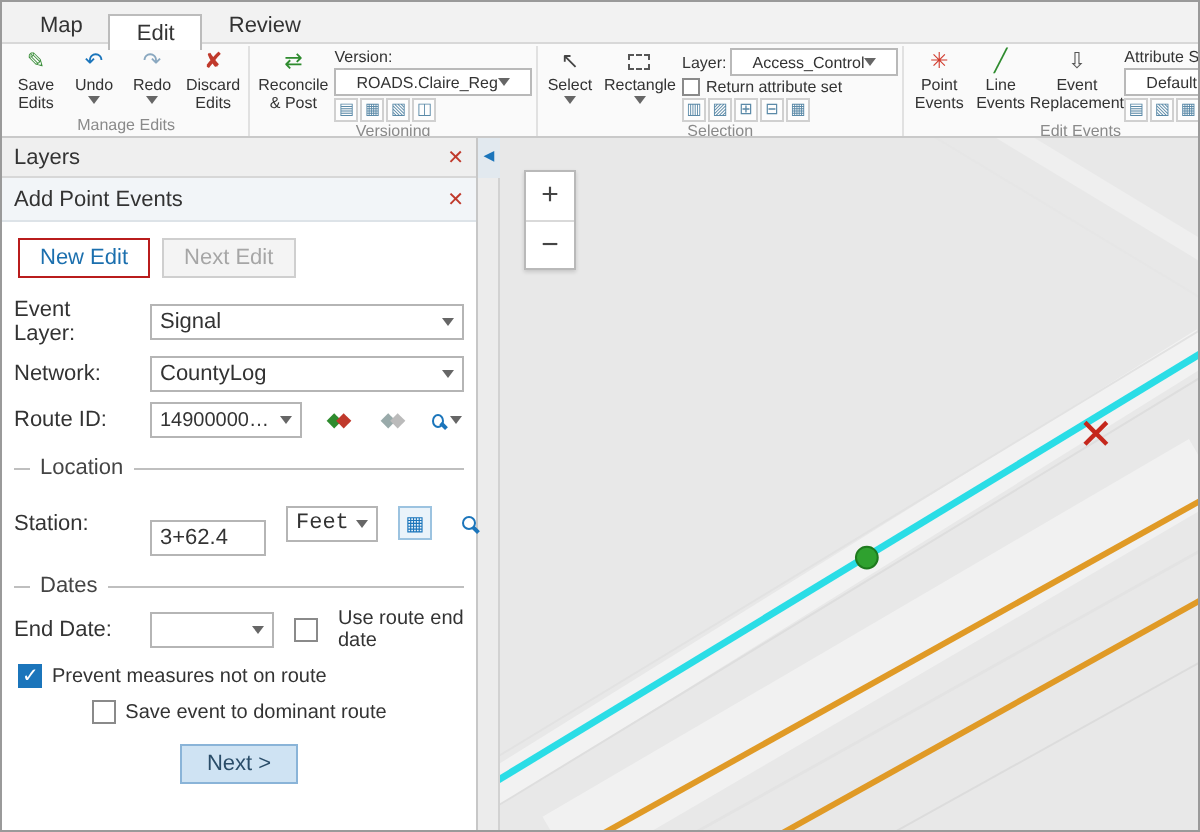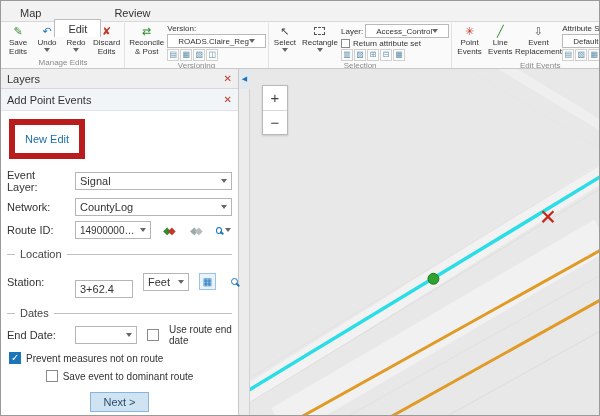--- a/index.html
+++ b/index.html
@@ -3,21 +3,21 @@
 <meta charset="utf-8">
 <style>
   * { margin:0; padding:0; box-sizing:border-box; }
   html,body { width:600px; height:416px; background:#fff; }
   body { font-family:"Liberation Sans", sans-serif; font-size:11px; color:#333; }
   .app { width:600px; height:416px; border:1px solid #9a9a9a; display:flex; flex-direction:column; background:#fef9c3; overflow:hidden; }
 
   
   .tabbar { height:20px; background:#f2f2f2; display:flex; align-items:flex-end; padding-left:6px; }
   .tab { padding:3px 13px 2px; font-size:11px; color:#333; cursor:default; }
-  .tab.active { background:#fff; border:1px solid #bcbcbc; border-bottom:none; position:relative; top:16px; }
+  .tab.active { background:#fff; border:1px solid #bcbcbc; border-bottom:none; position:relative; top:4px; }
   .ribbon { height:48px; background:#fafafa; border-top:1px solid #d8d8d8; border-bottom:1px solid #c9c9c9; display:flex; padding:1px 1px 0; overflow:hidden; }
   .rgroup { display:flex; flex-direction:column; border-right:1px solid #e1e1e1; padding:0 2px; }
   .rgroup-body { flex:1; display:flex; align-items:flex-start; gap:1px; padding-top:1px; }
   .rgroup-label { text-align:center; font-size:8px; color:#8a8a8a; height:10px; line-height:10px; white-space:nowrap; }
   .rbtn { display:flex; flex-direction:column; align-items:center; font-size:8px; color:#333; padding:1px 2px; min-width:28px; text-align:center; line-height:9px; cursor:default; }
   .rbtn .ic { font-size:11px; height:13px; line-height:13px; }
   .mini-combo { height:14px; border:1px solid #b9b9b9; background:#fff; display:flex; align-items:center; font-size:8px; padding:0 10px; min-width:64px; }
   .arr { width:0; height:0; border-left:3px solid transparent; border-right:3px solid transparent; border-top:4px solid #666; margin-left:auto; flex:none; }
   .rcol { display:flex; flex-direction:column; gap:1px; font-size:8px; }
   .iconstrip { display:flex; gap:1px; }
@@ -29,21 +29,21 @@
   .lens::after { content:""; position:absolute; width:4px; height:1.5px; background:#1b75bb; transform:rotate(45deg); right:-3px; bottom:-1px; }
 
   
   .content { flex:1; display:flex; min-height:0; }
   .panel { width:238px; flex:none; background:#fff; border-right:1px solid #c7c7c7; display:flex; flex-direction:column; }
   .layers-hd { height:20px; background:#efefef; border-bottom:1px solid #d7d7d7; display:flex; align-items:center; padding:0 6px; color:#333; }
   .pane-hd { height:22px; background:#f2f5f8; border-bottom:1px solid #dde3e8; display:flex; align-items:center; padding:0 6px; color:#333; }
   .xbtn { margin-left:auto; color:#c0392b; font-size:10px; cursor:default; }
   .pane-body { flex:1; padding-top:6px; }
   .btnrow { display:flex; gap:6px; margin:2px 8px 10px; }
-  .btn-primary { border:6px solid #b91c1c; color:#1b6fae; background:#fff; padding:8px 10px; font-size:11px; }
+  .btn-primary { border:1px solid #b91c1c; color:#1b6fae; background:#fff; padding:3px 10px; font-size:11px; }
   .btn-disabled { border:1px solid #cfcfcf; color:#a6a6a6; background:#f4f4f4; padding:3px 10px; font-size:11px; }
   .frow { display:flex; align-items:center; margin:5px 6px; gap:10px; }
   .flabel { width:58px; flex:none; color:#333; }
   .combo { flex:1; height:18px; border:1px solid #b5b5b5; background:#fff; display:flex; align-items:center; padding:0 4px; min-width:0; }
   .combo .val { overflow:hidden; white-space:nowrap; text-overflow:ellipsis; }
   .combo-fixed { flex:none; }
   .tinput { width:58px; height:18px; border:1px solid #b5b5b5; padding:5px 4px; font:11px "Liberation Sans",sans-serif; color:#333;margin-top:15px; }
   .sicon { width:17px; height:17px; border:1px solid transparent; display:flex; align-items:center; justify-content:center; flex:none; font-size:10px; }
   .section { display:flex; align-items:center; margin:9px 6px 3px; color:#444; }
   .section::before { content:""; width:8px; height:1px; background:#bfbfbf; margin-right:5px; }
@@ -202,20 +202,21 @@
         <span class="xbtn">✕</span>
       </div>
       <div class="pane-hd">
         <span>Add Point Events</span>
         <span class="xbtn">✕</span>
       </div>
 
       <div class="pane-body">
         <div class="btnrow">
           <button class="btn-primary">New Edit</button>
+          <button class="btn-disabled">Next Edit</button>
         </div>
 
         <div class="frow">
           <span class="flabel">Event Layer:</span>
           <div class="combo">
             <span class="val">Signal</span>
             <span class="arr"></span>
           </div>
         </div>
 
@@ -242,21 +243,21 @@
         </div>
 
         <div class="section">
           <span>Location</span>
         </div>
 
 
         <div class="frow">
           <span class="flabel">Station:</span>
           <input class="tinput" value="3+62.4" style="">
-          <div class="combo combo-fixed" style="width:46px;">
+          <div class="combo combo-fixed" style="width:46px;font-family:Liberation Mono, monospace;">
             <span class="val">Feet</span>
             <span class="arr"></span>
           </div>
           <span class="sicon" style="color:#1b75bb; border-color:#9cc3e0; background:#eaf3fa;">▦</span>
           <span class="sicon">
               <span class="lens"></span>
             </span>
         </div>
 
         <div class="section">

